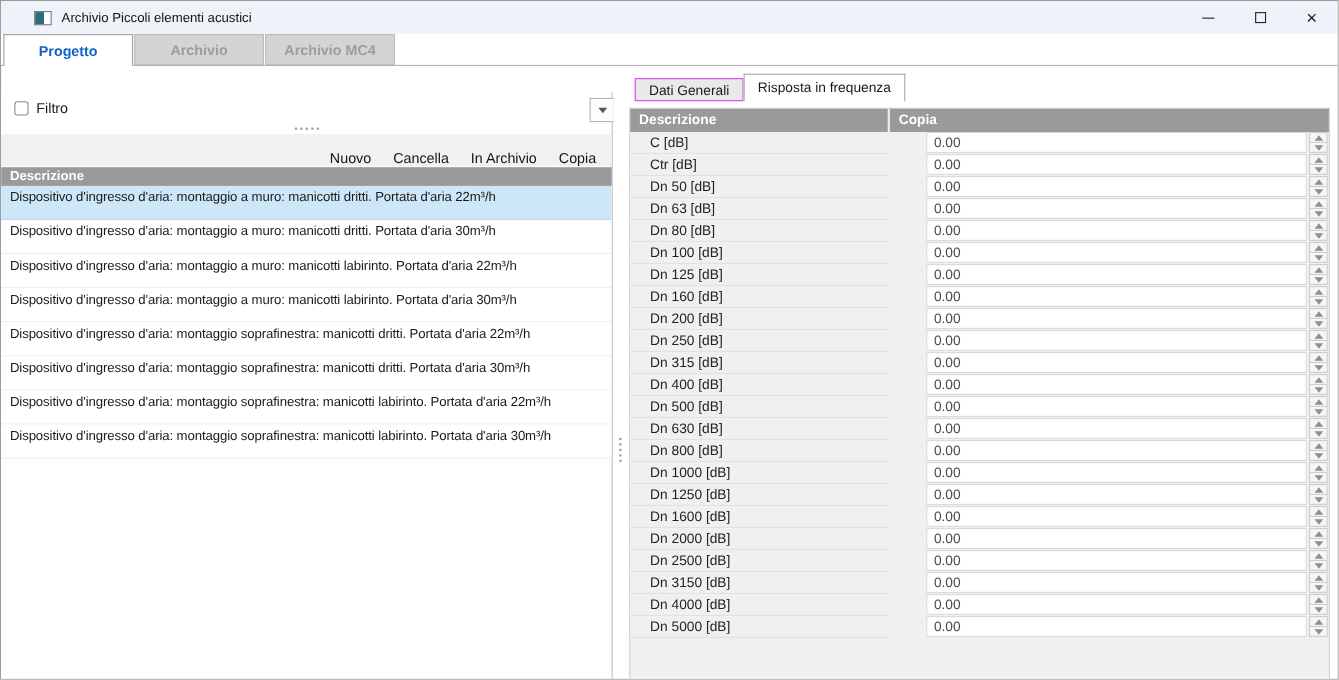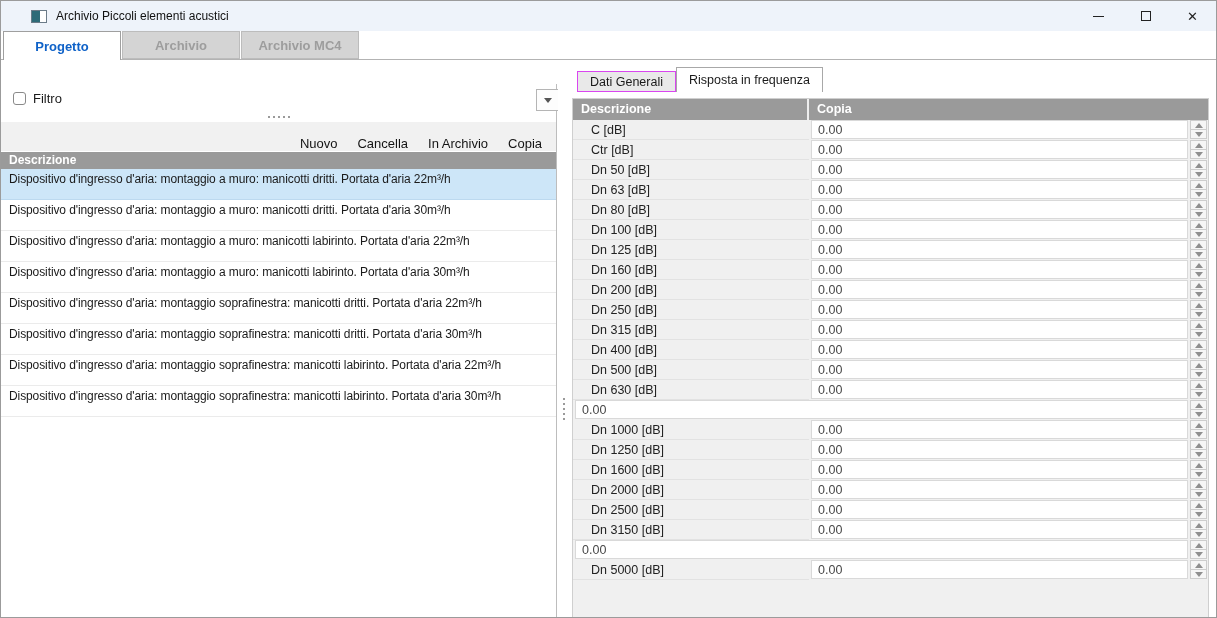--- a/index.html
+++ b/index.html
@@ -74,21 +74,21 @@
              font-size:12.5px; padding:0 12px; min-width:87px;
              background:#e9e9e9; border:1px solid #d946ef; cursor:default; }
   .sub-tab.active { height:25px; min-width:140px; background:#fff; border:1px solid #a8a8a8;
                     border-bottom:none; z-index:2; }
   .freq-table { position:absolute; left:1px; top:38px; width:637px; bottom:0;
                 background:var(--panel-bg); border:1px solid #cfcfcf; border-bottom:none; }
   .freq-header { display:flex; height:21px; background:var(--grid-header-bg);
                  color:var(--grid-header-text); font-weight:bold; font-size:12.5px; line-height:21px; }
   .fh-desc { width:236px; padding-left:8px; border-right:2px solid #ededed; }
   .fh-val { flex:1; padding-left:8px; }
-  .freq-row { display:flex; height:20px; }
+  .freq-row { display:flex; height:20px;gap:31px; }
   .freq-label { width:236px; font-size:12.5px; color:#222; padding-left:18px; line-height:20px;
                 border-bottom:1px solid #e2e2e2; background:var(--panel-bg);
                 white-space:nowrap; overflow:hidden; }
   .freq-val { flex:1; display:flex; padding:0 1px 1px 2px; }
   .val-box { flex:1; background:#fff; border:1px solid var(--cell-border);
              display:flex; align-items:center; padding-left:6px; font-size:12.5px; color:#474747; }
   .spin { width:17px; display:flex; flex-direction:column; margin-left:2px; }
   .spin-btn { flex:1; background:#f6f6f6; border:1px solid #cdcdcd;
               display:flex; align-items:center; justify-content:center; }
   .spin-btn + .spin-btn { border-top:none; }
@@ -371,20 +371,21 @@
                   <div class="spin-btn">
                     <i class="tri-up"></i>
                   </div>
                   <div class="spin-btn">
                     <i class="tri-down"></i>
                   </div>
                 </div>
               </div>
             </div>
             <div class="freq-row">
+              <div class="freq-label">Dn 800 [dB]</div>
               <div class="freq-val">
                 <div class="val-box">0.00</div>
                 <div class="spin">
                   <div class="spin-btn">
                     <i class="tri-up"></i>
                   </div>
                   <div class="spin-btn">
                     <i class="tri-down"></i>
                   </div>
                 </div>
@@ -468,20 +469,21 @@
                   <div class="spin-btn">
                     <i class="tri-up"></i>
                   </div>
                   <div class="spin-btn">
                     <i class="tri-down"></i>
                   </div>
                 </div>
               </div>
             </div>
             <div class="freq-row">
+              <div class="freq-label">Dn 4000 [dB]</div>
               <div class="freq-val">
                 <div class="val-box">0.00</div>
                 <div class="spin">
                   <div class="spin-btn">
                     <i class="tri-up"></i>
                   </div>
                   <div class="spin-btn">
                     <i class="tri-down"></i>
                   </div>
                 </div>

